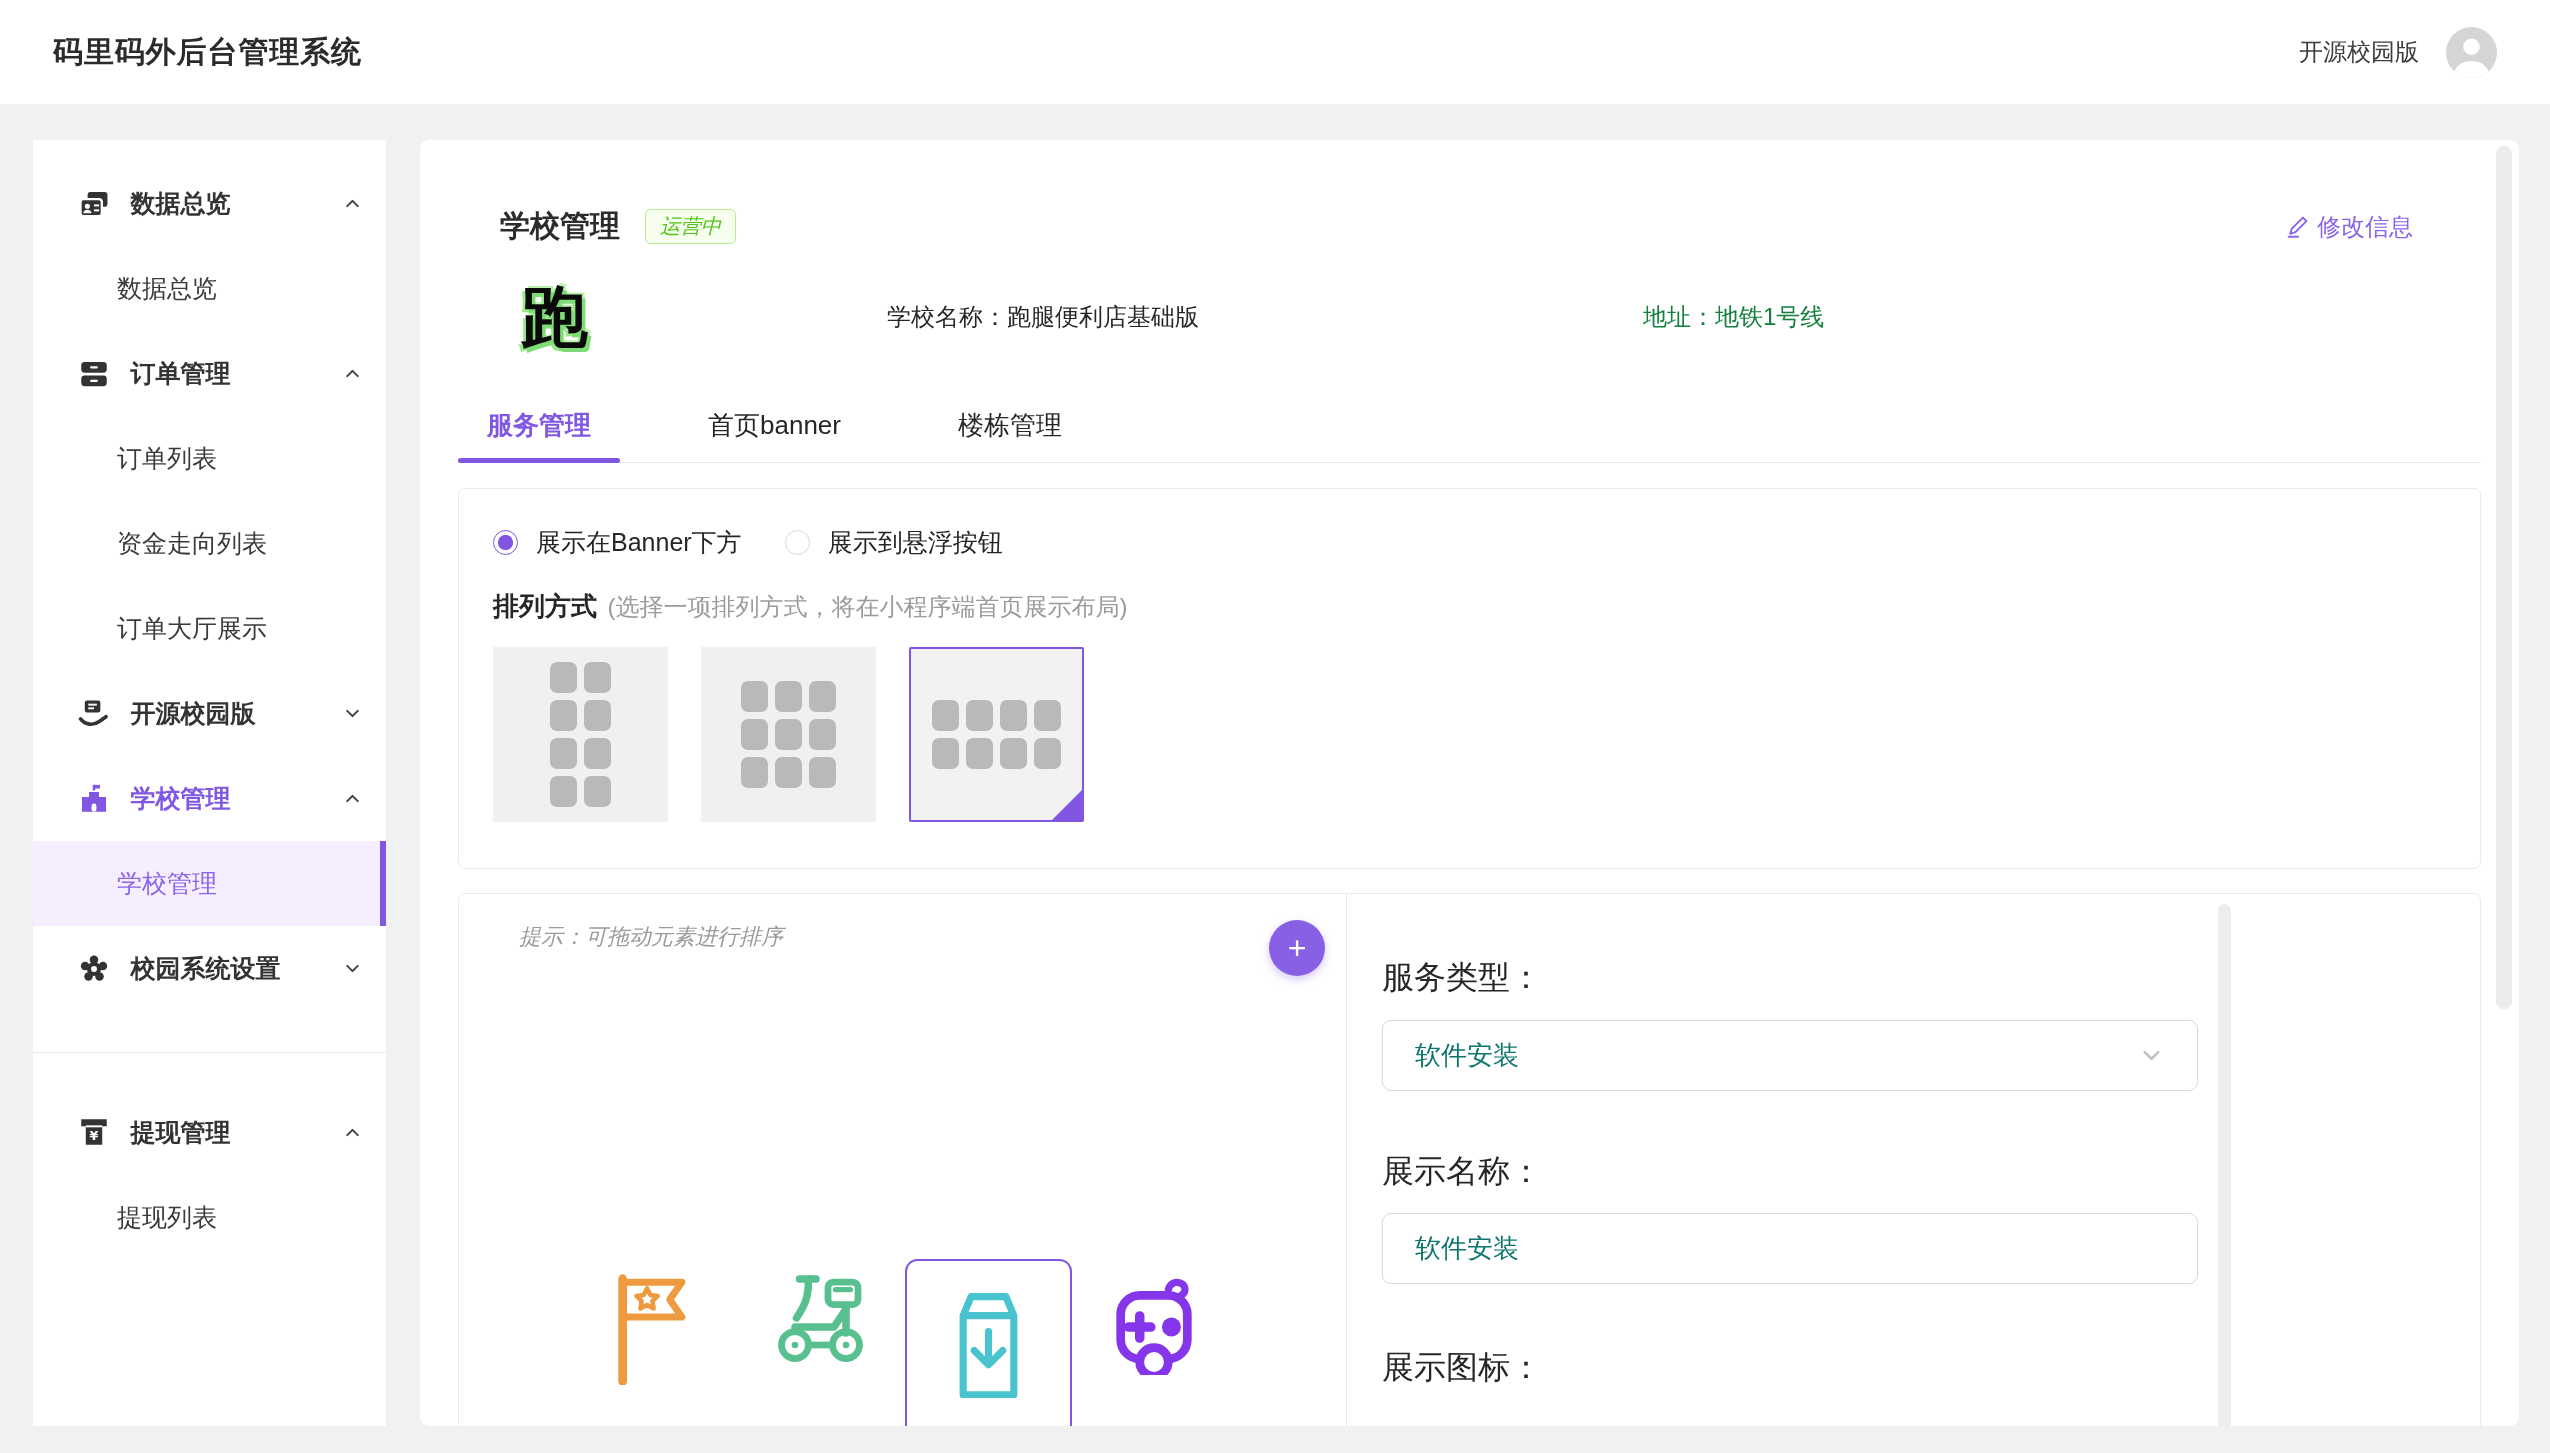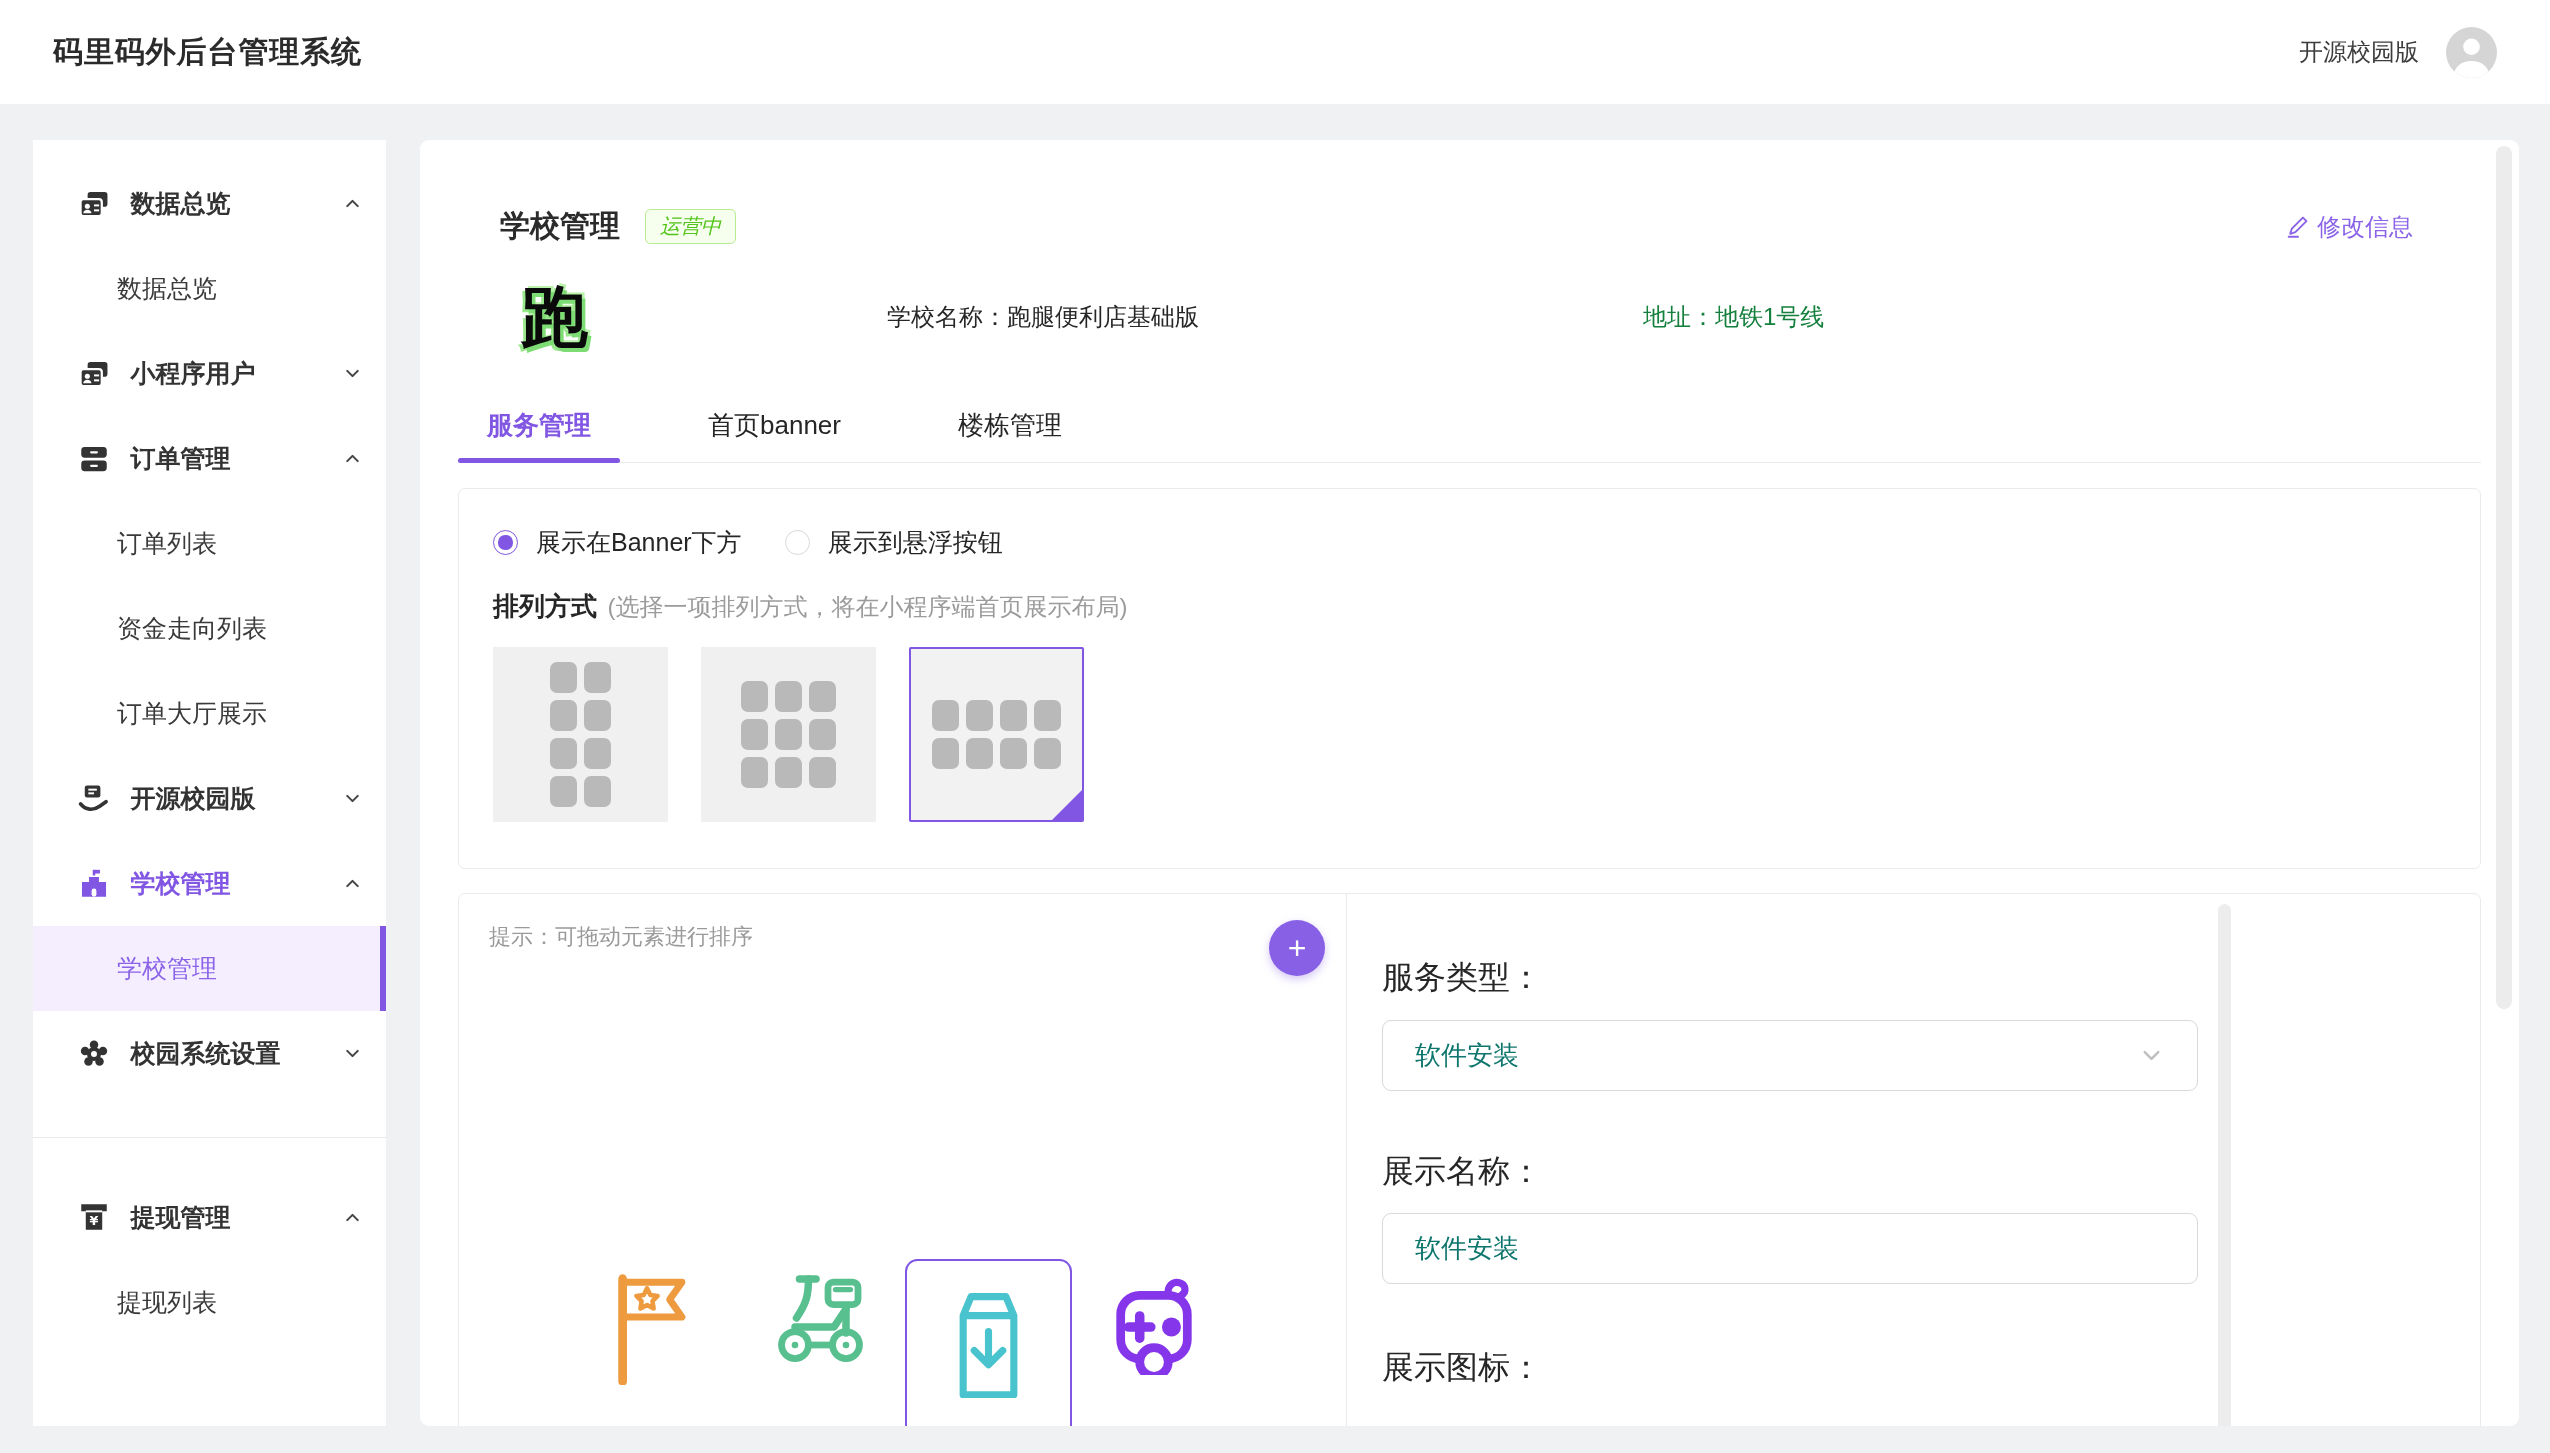--- a/index.html
+++ b/index.html
@@ -97,21 +97,21 @@
   .sq-grid.c2 { grid-template-columns:repeat(2,27px); }
   .sq-grid.c3 { grid-template-columns:repeat(3,27px); }
   .sq-grid.c4 { grid-template-columns:repeat(4,27px); }
   .sq { width:27px; height:31px; background:#b9b9b9; border-radius:7px; }
   
   .svc-box {
     margin:24px 38px 0 38px; border:0.9px solid #ebebeb; border-radius:7px 7px 0 0;
     height:657px; display:flex; position:relative;
   }
   .drag-panel { width:888px; border-right:0.9px solid #e9e9e9; position:relative; flex:none; }
-  .sort-tip { position:absolute; left:30px; top:28px; font-size:22px; color:#9a9a9a; }
+  .sort-tip { position:absolute; left:60px; top:28px; font-size:22px; color:#9a9a9a;font-style:italic; }
   .add-btn {
     position:absolute; left:810px; top:26px; width:56px; height:56px; border-radius:50%;
     background:#8760e6; color:#fff; font-size:32px; display:flex; align-items:center;
     justify-content:center; box-shadow:0 3.5px 9px rgba(135,96,230,.35); cursor:pointer;
   }
   .svc-icon { position:absolute; top:376px; }
   .svc-icon.flag { left:149px; }
   .svc-icon.scooter { left:315px; }
   .svc-icon.gamepad { left:649px; top:382px; }
   .pkg-frame {
@@ -172,38 +172,20 @@
       <span class="chev">
           <svg width="21" height="21" viewBox="0 0 24 24">
             <polyline points="6,15 12,9 18,15" fill="none" stroke="#444" stroke-width="2.4" stroke-linecap="round" stroke-linejoin="round"></polyline>
           </svg>
         </span>
     </div>
     <div class="side-sub">
       <span>数据总览</span>
     </div>
 
-    <div class="side-item">
-      <span class="icon">
-        <svg width="34" height="34" viewBox="0 0 24 24">
-            <rect x="7.5" y="3.5" width="14" height="10.5" rx="2" fill="#333"></rect>
-            <rect x="2.5" y="8.5" width="15" height="12" rx="2" fill="#333" stroke="#fff" stroke-width="1.6"></rect>
-            <circle cx="7.3" cy="13.6" r="1.8" fill="#fff"></circle>
-            <path d="M4.4 18.6c0-1.7 1.4-2.6 2.9-2.6s2.9.9 2.9 2.6z" fill="#fff"></path>
-            <line x1="12" y1="13" x2="15.6" y2="13" stroke="#fff" stroke-width="1.4"></line>
-            <line x1="12" y1="16.5" x2="15.6" y2="16.5" stroke="#fff" stroke-width="1.4"></line>
-          </svg>
-      </span>
-      <span>小程序用户</span>
-      <span class="chev">
-          <svg width="21" height="21" viewBox="0 0 24 24">
-            <polyline points="6,9 12,15 18,9" fill="none" stroke="#444" stroke-width="2.4" stroke-linecap="round" stroke-linejoin="round"></polyline>
-          </svg>
-        </span>
-    </div>
 
     <div class="side-item">
       <span class="icon">
         <svg width="34" height="34" viewBox="0 0 24 24">
             <rect x="3" y="3.5" width="18" height="7.6" rx="2.4" fill="#333"></rect>
             <rect x="3" y="13" width="18" height="7.6" rx="2.4" fill="#333"></rect>
             <line x1="10" y1="7.3" x2="14" y2="7.3" stroke="#fff" stroke-width="1.6" stroke-linecap="round"></line>
             <line x1="10" y1="16.8" x2="14" y2="16.8" stroke="#fff" stroke-width="1.6" stroke-linecap="round"></line>
           </svg>
       </span>

